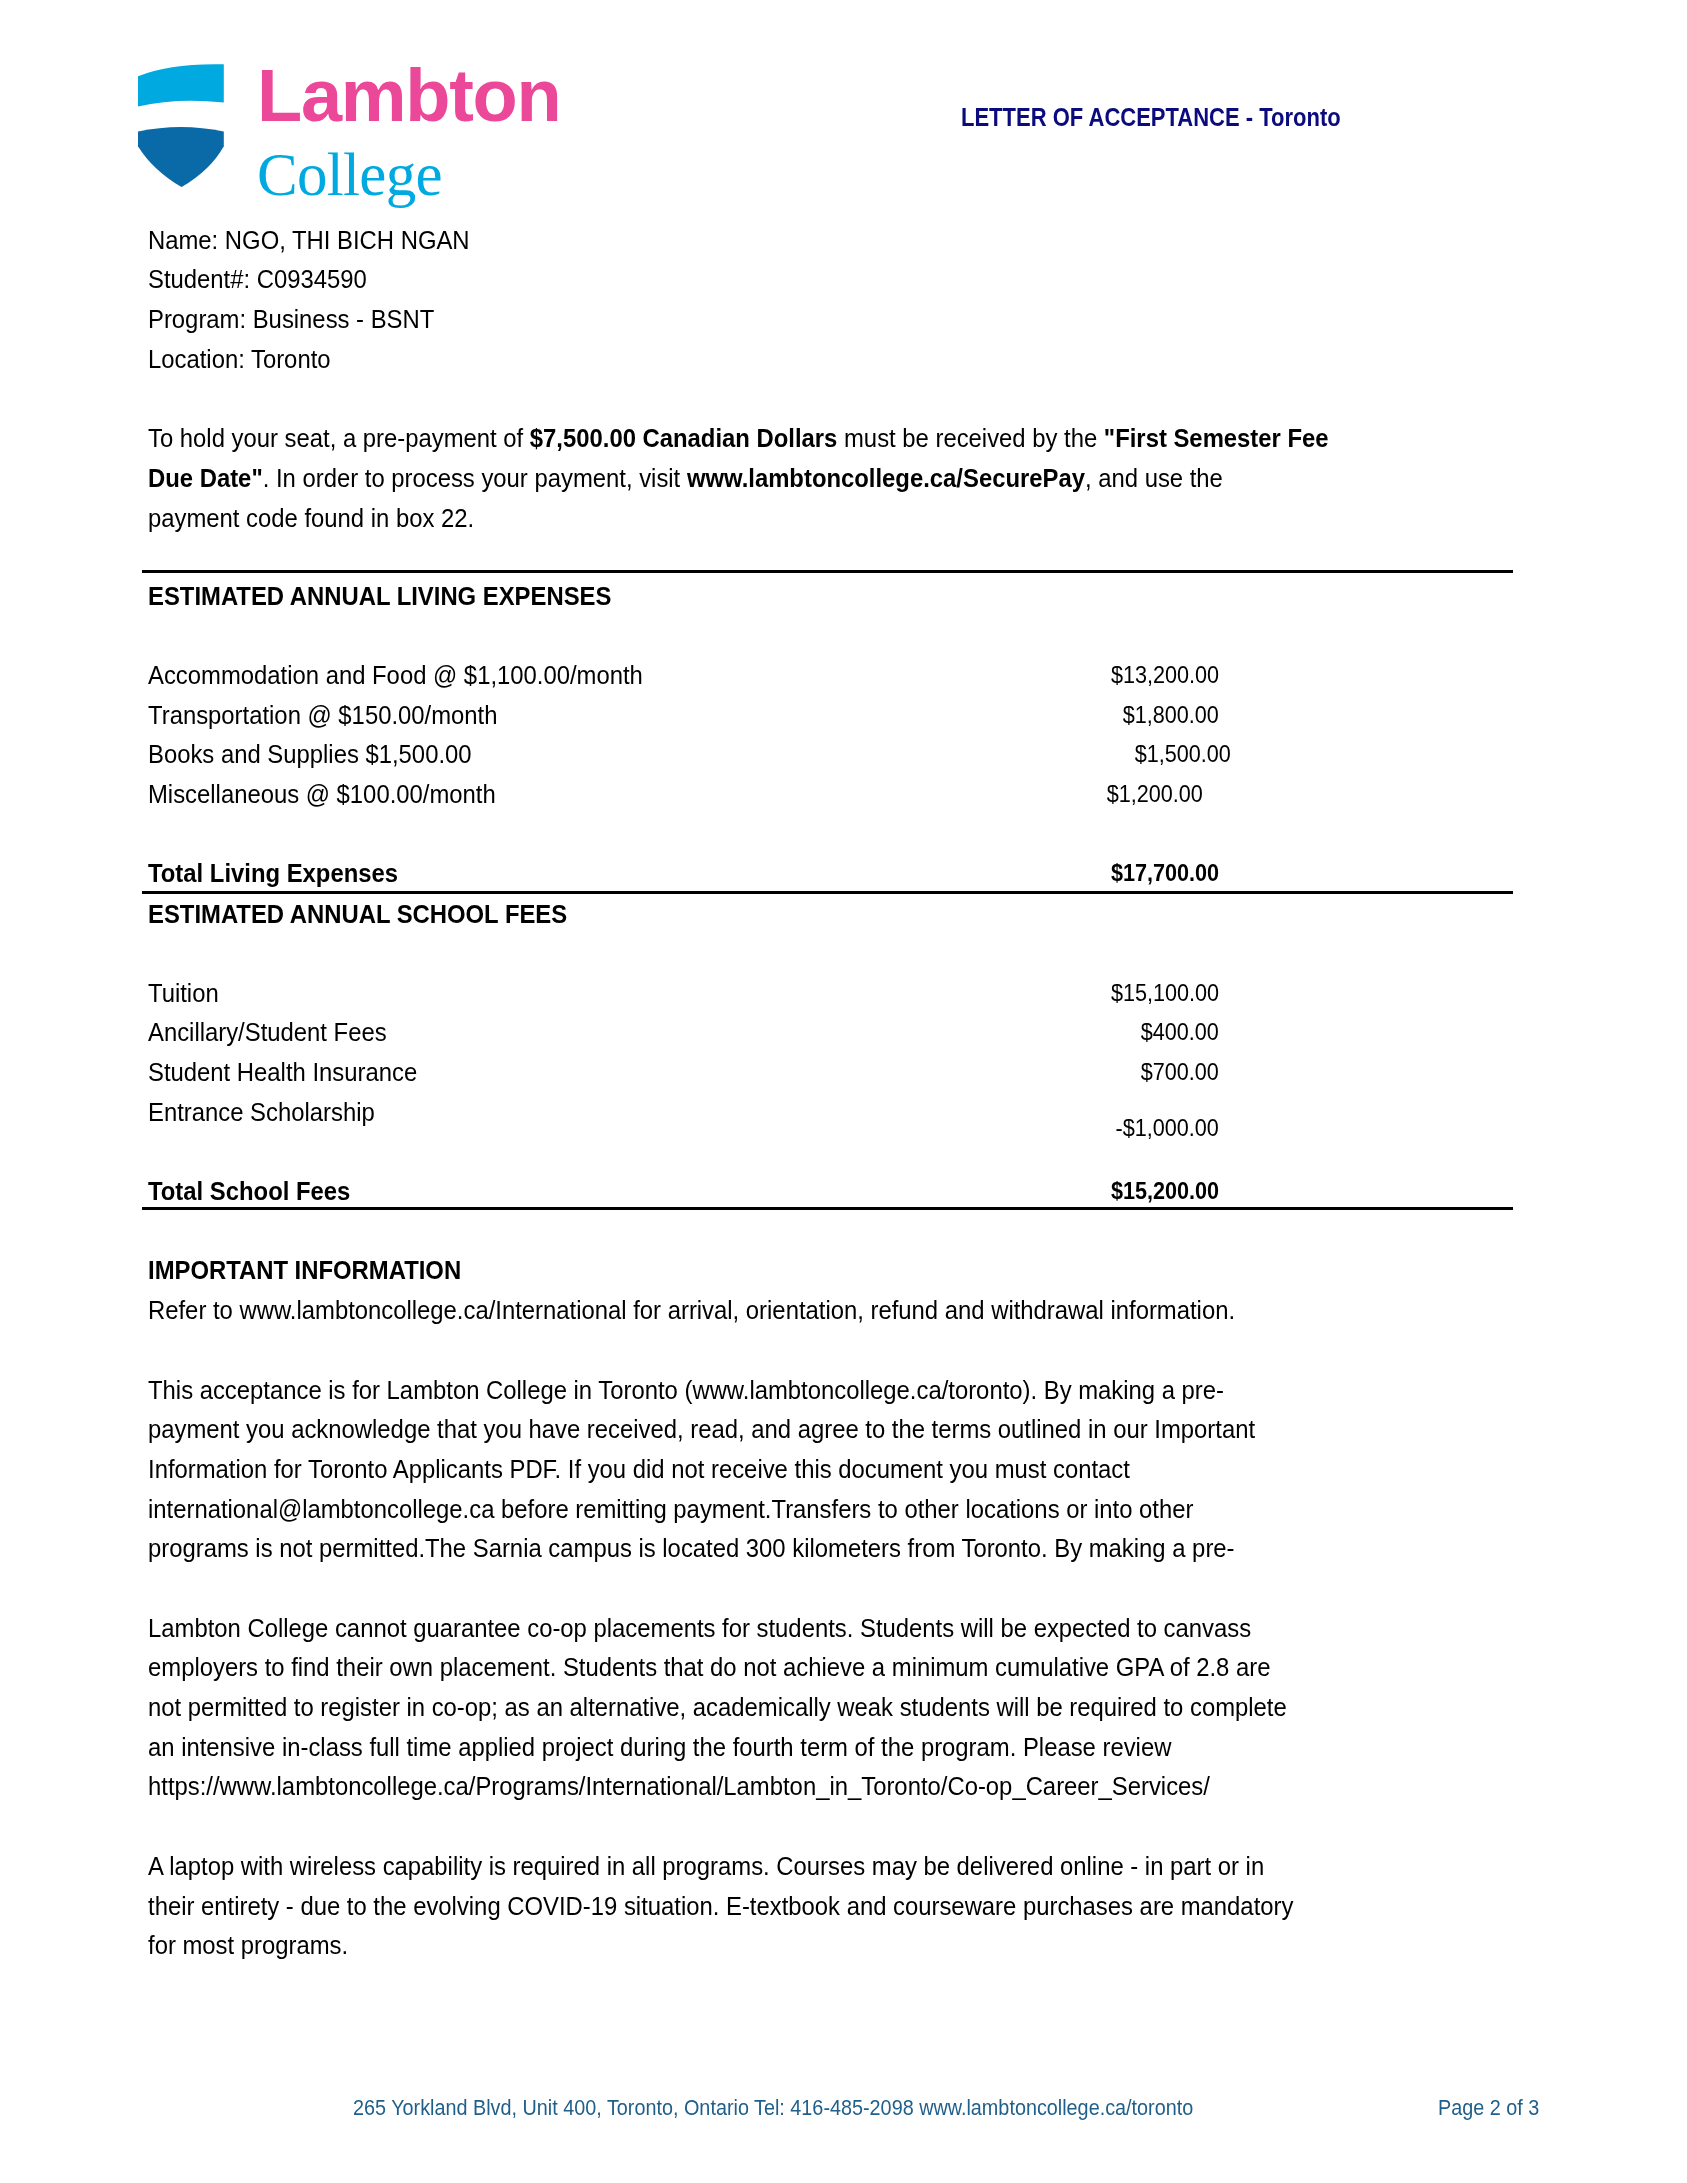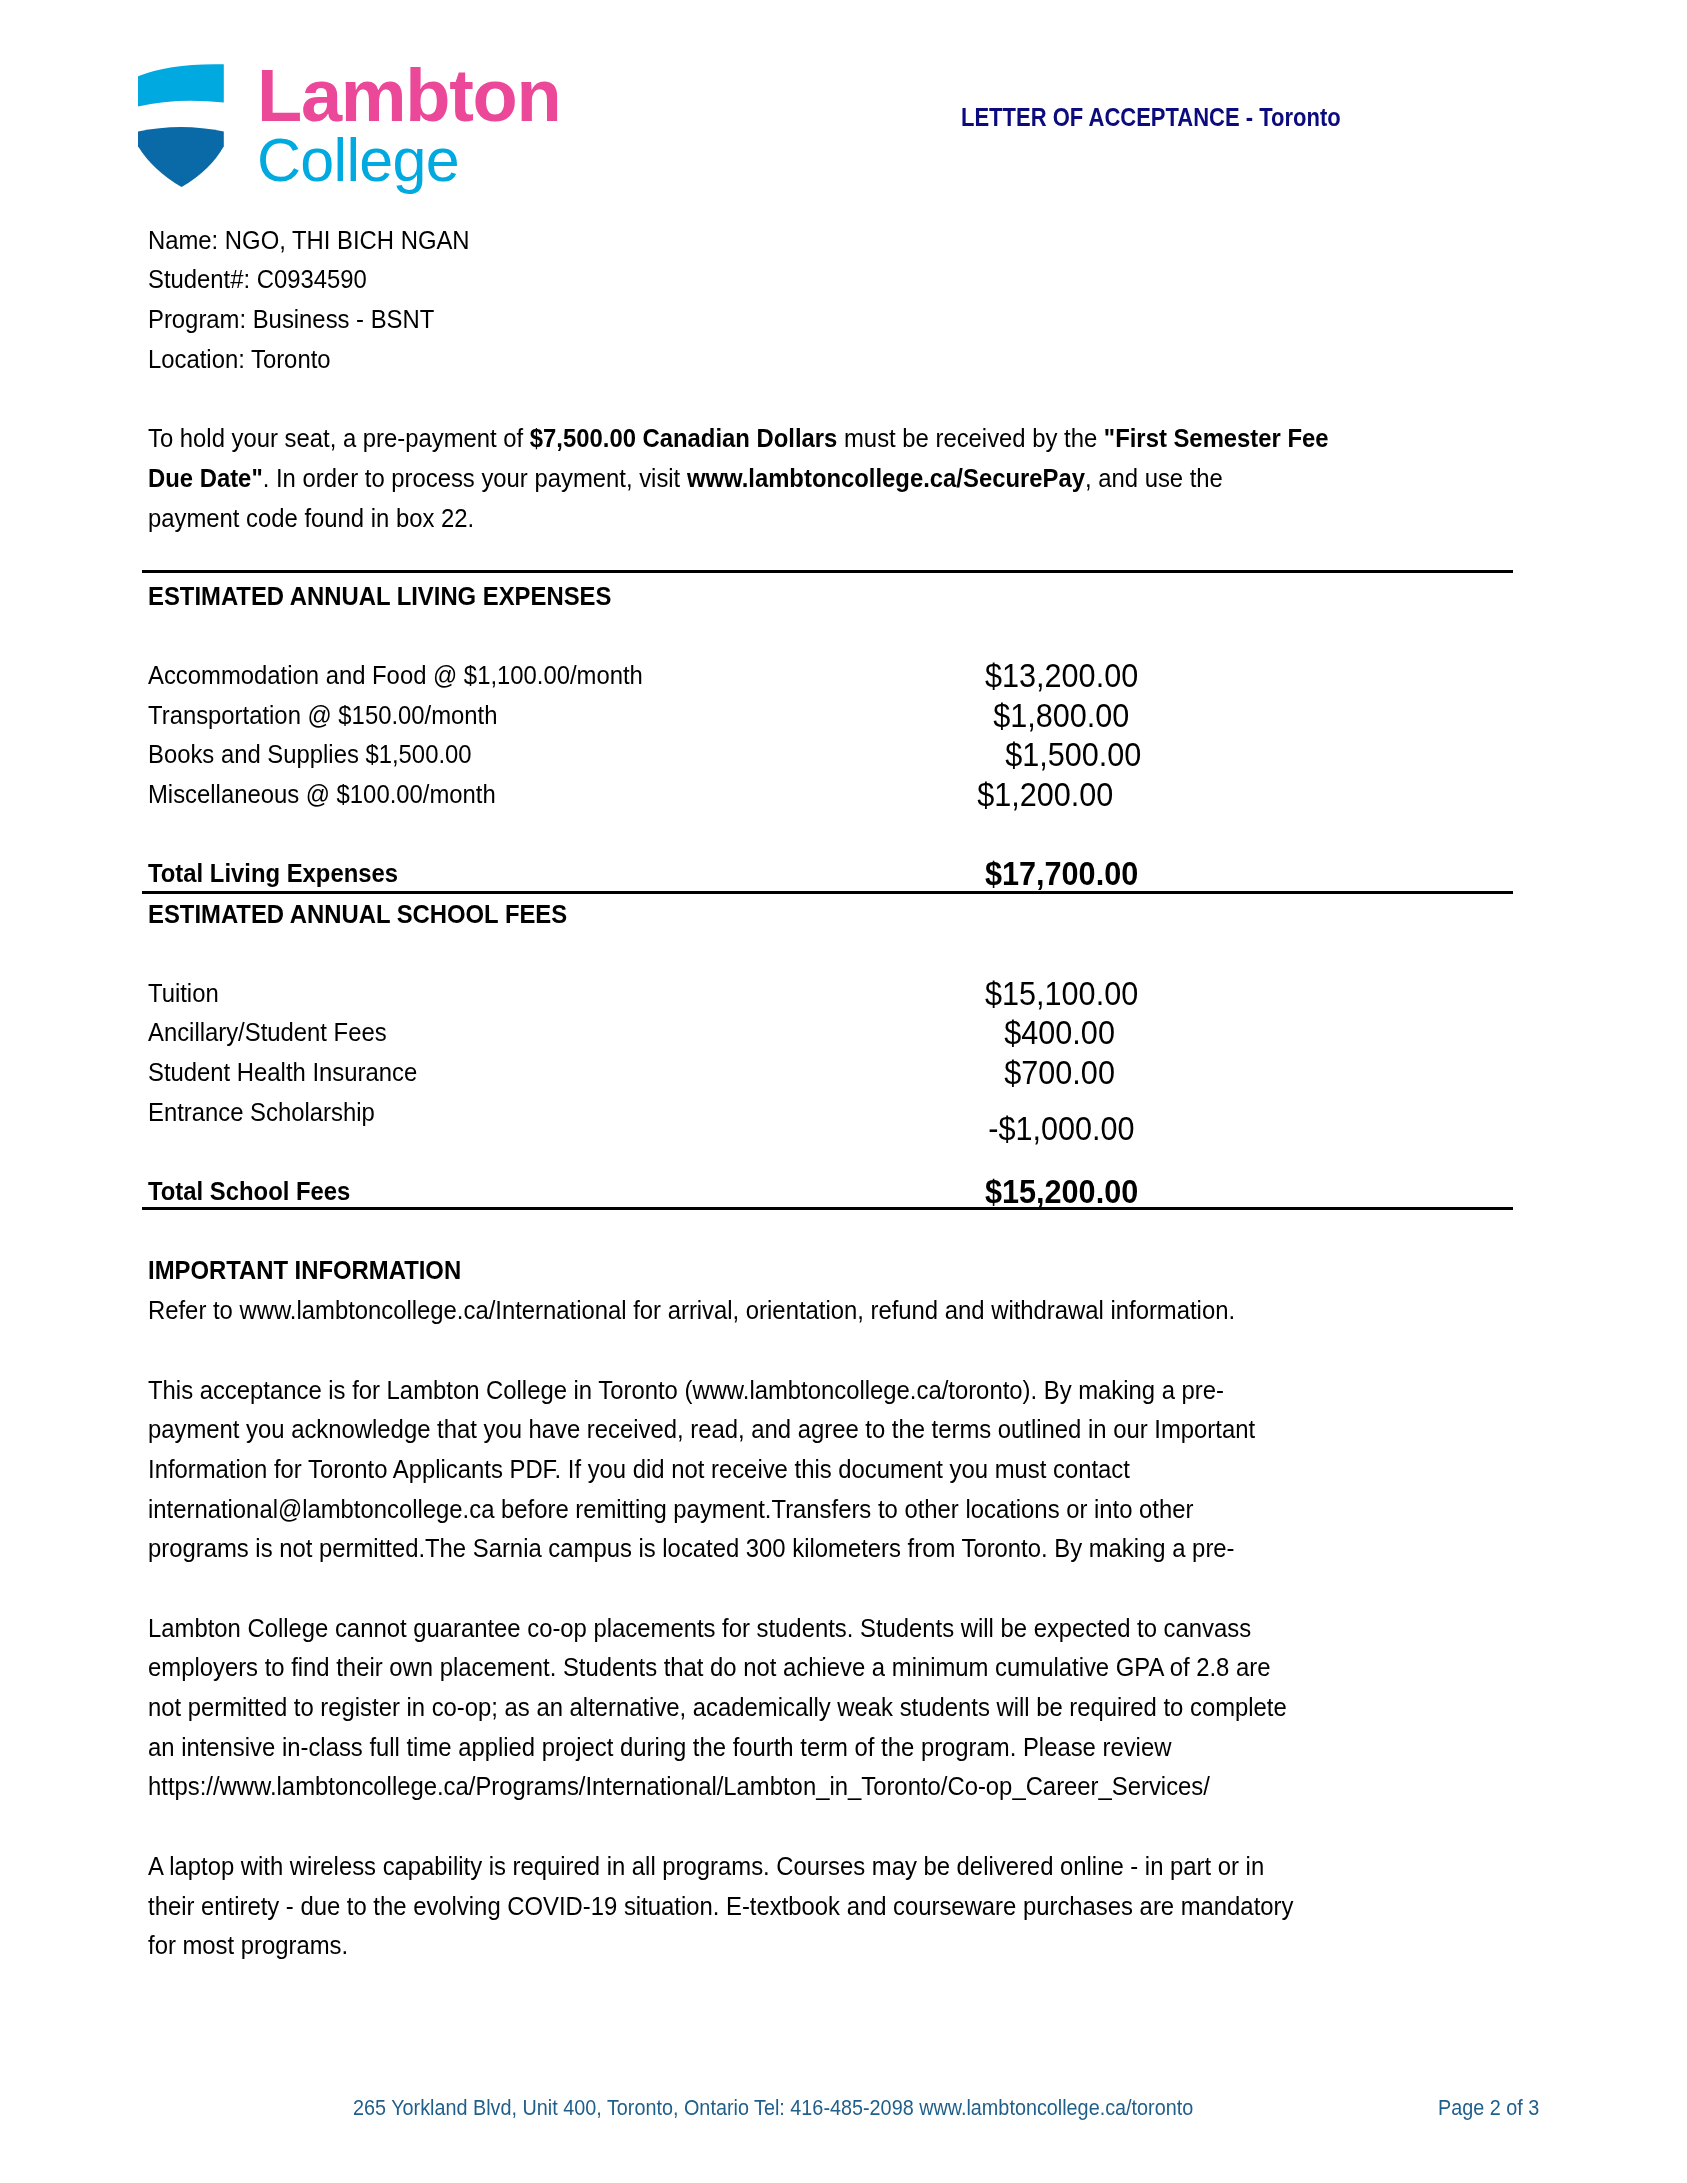--- a/index.html
+++ b/index.html
@@ -30,22 +30,22 @@
       font-family: "Liberation Sans", sans-serif;
       font-weight: bold;
       font-size: 74px;
       letter-spacing: -1.3px;
       color: #ec4899;
       line-height: 1;
     }
     .logo-word-2 {
       position: absolute;
       left: 119px;
-      top: 66px;
-      font-family: Liberation Sans, sans-serif;
+      top: 80px;
+      font-family: Liberation Serif, serif;
       font-size: 61px;
       letter-spacing: -0.7px;
       color: #00a9e0;
       line-height: 1;
     }
     .doc-title {
       position: absolute;
       left: 961px;
       top: 103px;
       font-family: "Liberation Sans", sans-serif;
@@ -75,23 +75,23 @@
     .rule {
       position: absolute;
       left: 142px;
       width: 1371px;
       height: 2.6px;
       background: #000000;
     }
     .amount {
       position: absolute;
       width: 331px;
-      text-align: center;
-      white-space: nowrap;
-      font-size: 34px;
+      text-align: right;
+      white-space: nowrap;
+      font-size: 24px;
       line-height: 40px;
       right: auto;
     }
     .amount-inner {
       display: inline-block;
       transform: scaleX(0.9);
       transform-origin: right top;
     }
     .footer-addr {
       position: absolute;

